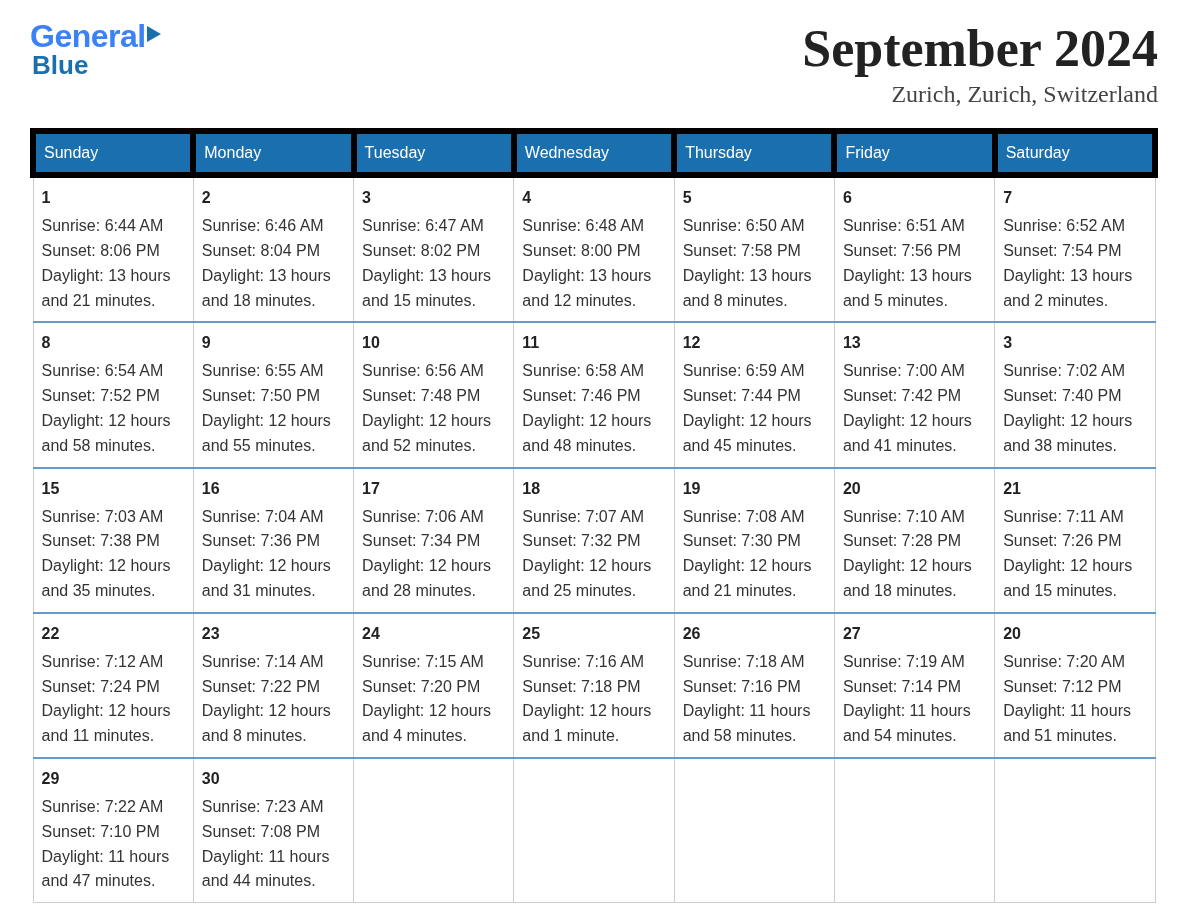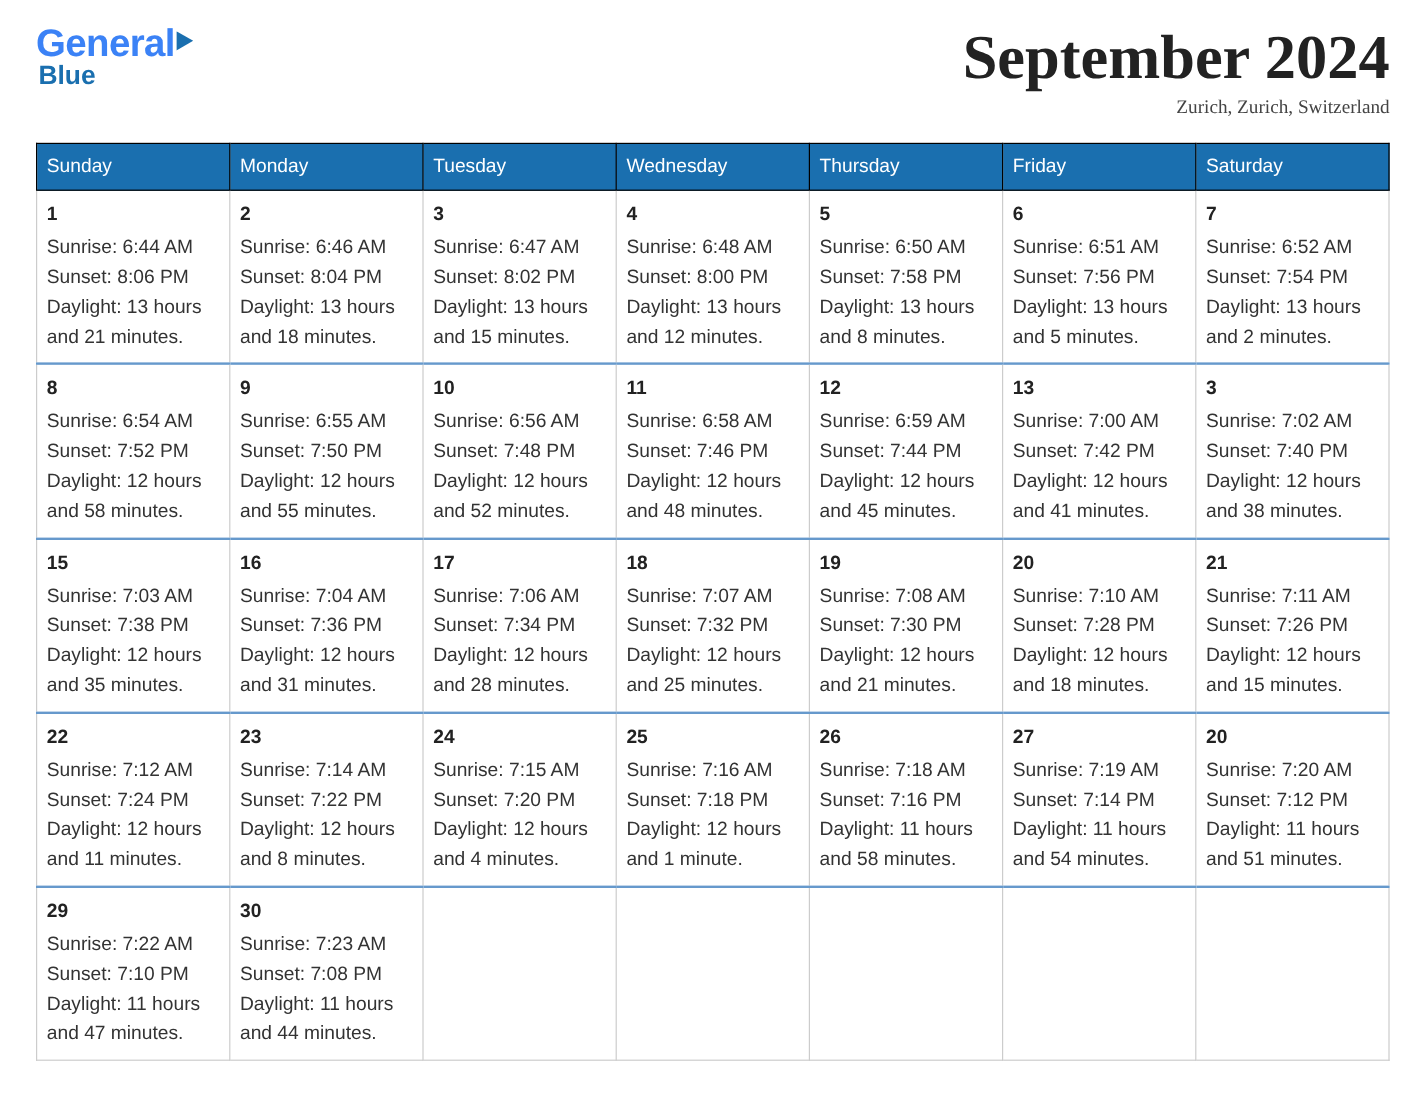--- a/index.html
+++ b/index.html
@@ -26,37 +26,37 @@
       text-align: right;
       font-family: Liberation Serif, serif;
     }
     .month-title {
       font-size: 52px;
       font-weight: bold;
       color: #222;
       line-height: 1.1;
     }
     .location-title {
-      font-size: 16px;
+      font-size: 24px;
       color: #444;
       margin-top: 4px;
     }
     .calendar {
       width: 100%;
       border-collapse: collapse;
       border: 1px solid #ccc;
     }
     .calendar th {
       background-color: #1a6faf;
       color: #fff;
       padding: 10px 8px;
       text-align: left;
       font-size: 16px;
       font-weight: normal;
-      border: 1px solid #000000;
+      border: 6px solid #000000;
     }
     .calendar td {
       vertical-align: top;
       padding: 8px 8px;
       border: 1px solid #ccc;
       font-size: 13px;
       line-height: 1.5;
       width: 14.28%;
       min-height: 100px;
     }
@@ -83,21 +83,21 @@
 <body>
 
 <div class="header">
   <div class="logo">
     <div style="display:flex;align-items:center;line-height:1;">
       <span style="font-size:32px;font-weight:bold;color:#3b82f6;letter-spacing:-0.5px;">General</span>
       <svg width="22" height="22" viewBox="0 0 22 22" style="margin-left:1px;margin-top:2px;">
         <polygon points="0,0 14,8 0,16" fill="#1a6faf"></polygon>
       </svg>
     </div>
-    <div style="font-size:22px;font-weight:bold;color:#1a6faf;margin-top:-2px;margin-left:2px;">Blue</div>
+    <div style="font-size:26px;font-weight:bold;color:#1a6faf;margin-top:-2px;margin-left:2px;">Blue</div>
   </div>
   <div class="title-section">
     <div class="month-title">September 2024</div>
     <div class="location-title">Zurich, Zurich, Switzerland</div>
   </div>
 </div>
 
 <table class="calendar">
   <thead>
     <tr>

